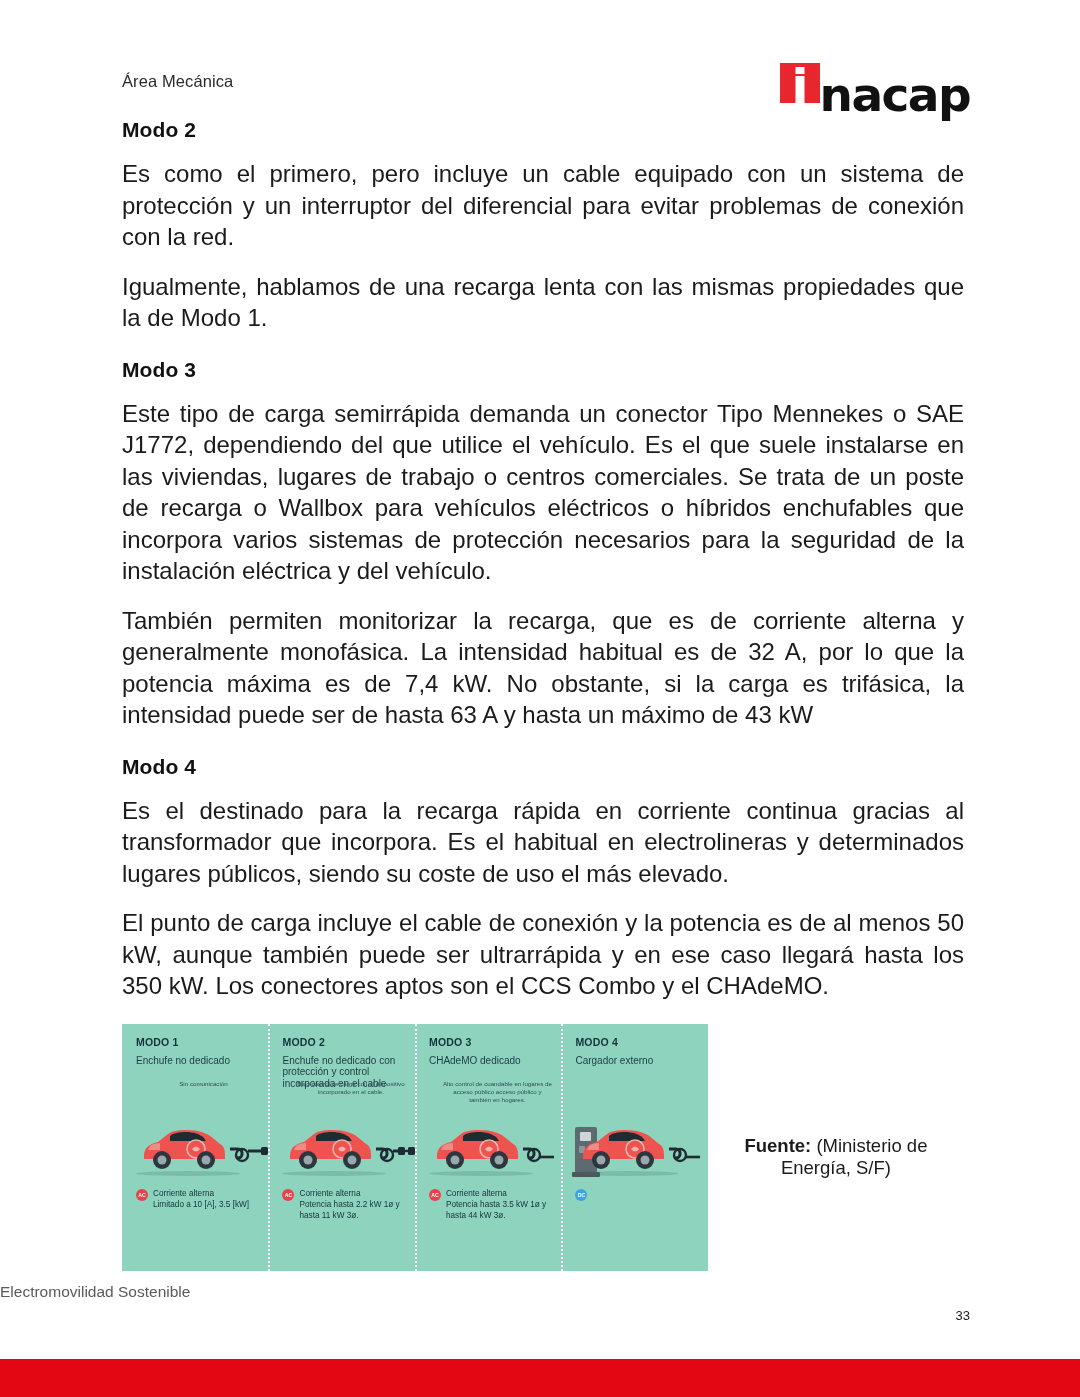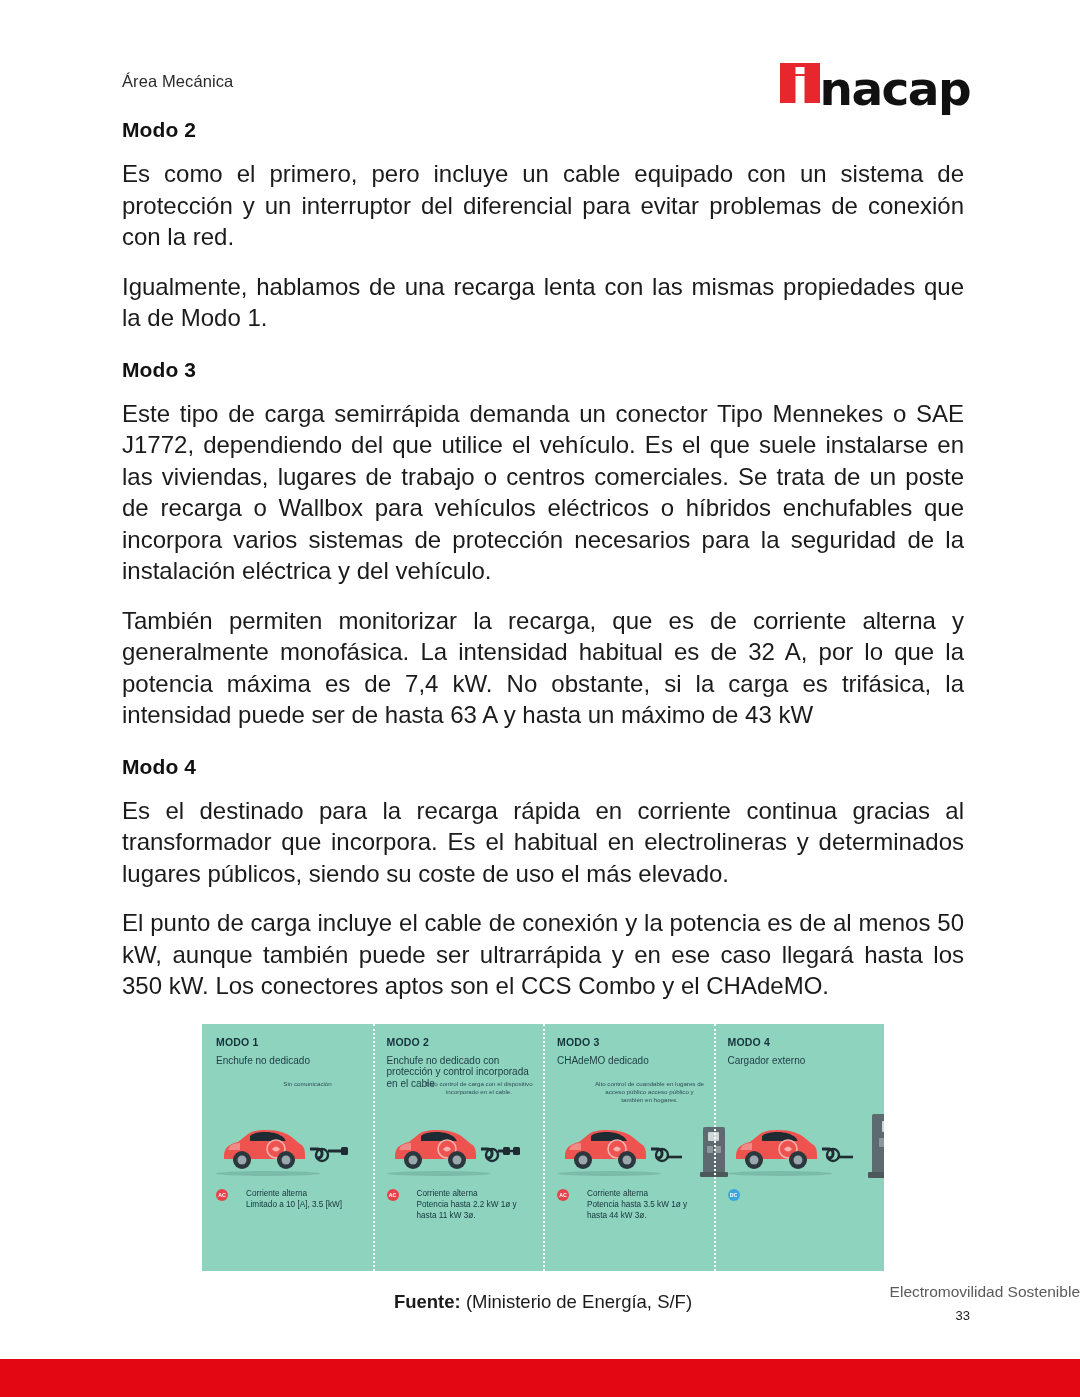--- a/index.html
+++ b/index.html
@@ -79,21 +79,21 @@
     background: #ffffff;
   }
   .logo-word {
     font-family: "DejaVu Sans", sans-serif;
     font-weight: 700;
     font-size: 47px;
     line-height: 44px;
     letter-spacing: -1.6px;
     color: #111111;
     margin-left: -2px;
-    margin-top: 7px;
+    margin-top: 13px;
   }
 
   
   .content {
     position: absolute;
     top: 118px;
     left: 122px;
     width: 842px;
   }
 
@@ -114,21 +114,21 @@
     color: #1b1b1b;
     -webkit-hyphens: none;
     hyphens: none;
   }
   p.para:last-child { margin-bottom: 0; }
 
   
   .figure-wrap {
     margin-top: 22px;
     display: flex;
-    flex-direction: column;
+    flex-direction: row;
     align-items: center;
   }
   .infographic {
     width: 682px;
     height: 247px;
     background: #8ed3bd;
     display: flex;
     position: relative;
     overflow: hidden;
   }
@@ -243,21 +243,21 @@
   .station.big .base { left: -4px; bottom: -4px; width: 42px; height: 6px; }
 
   
   .panel-foot {
     position: absolute;
     left: 14px;
     right: 8px;
     top: 164px;
     display: flex;
     align-items: flex-start;
-    gap: 18px;
+    gap: 5px;
   }
   .badge {
     flex: 0 0 auto;
     width: 12px;
     height: 12px;
     border-radius: 50%;
     display: flex;
     align-items: center;
     justify-content: center;
     font-size: 5.2px;
@@ -280,21 +280,21 @@
     color: #1b1b1b;
     text-align: center;
   }
   .fuente b { font-weight: 700; }
 
   .doc-footer {
     position: absolute;
     left: 0;
     right: 0;
     top: 1283px;
-    text-align: right;
+    text-align: left;
     font-size: 15.5px;
     color: #5a5a5a;
   }
   .page-number {
     position: absolute;
     right: 110px;
     top: 1308px;
     font-size: 13px;
     color: #1b1b1b;
   }

